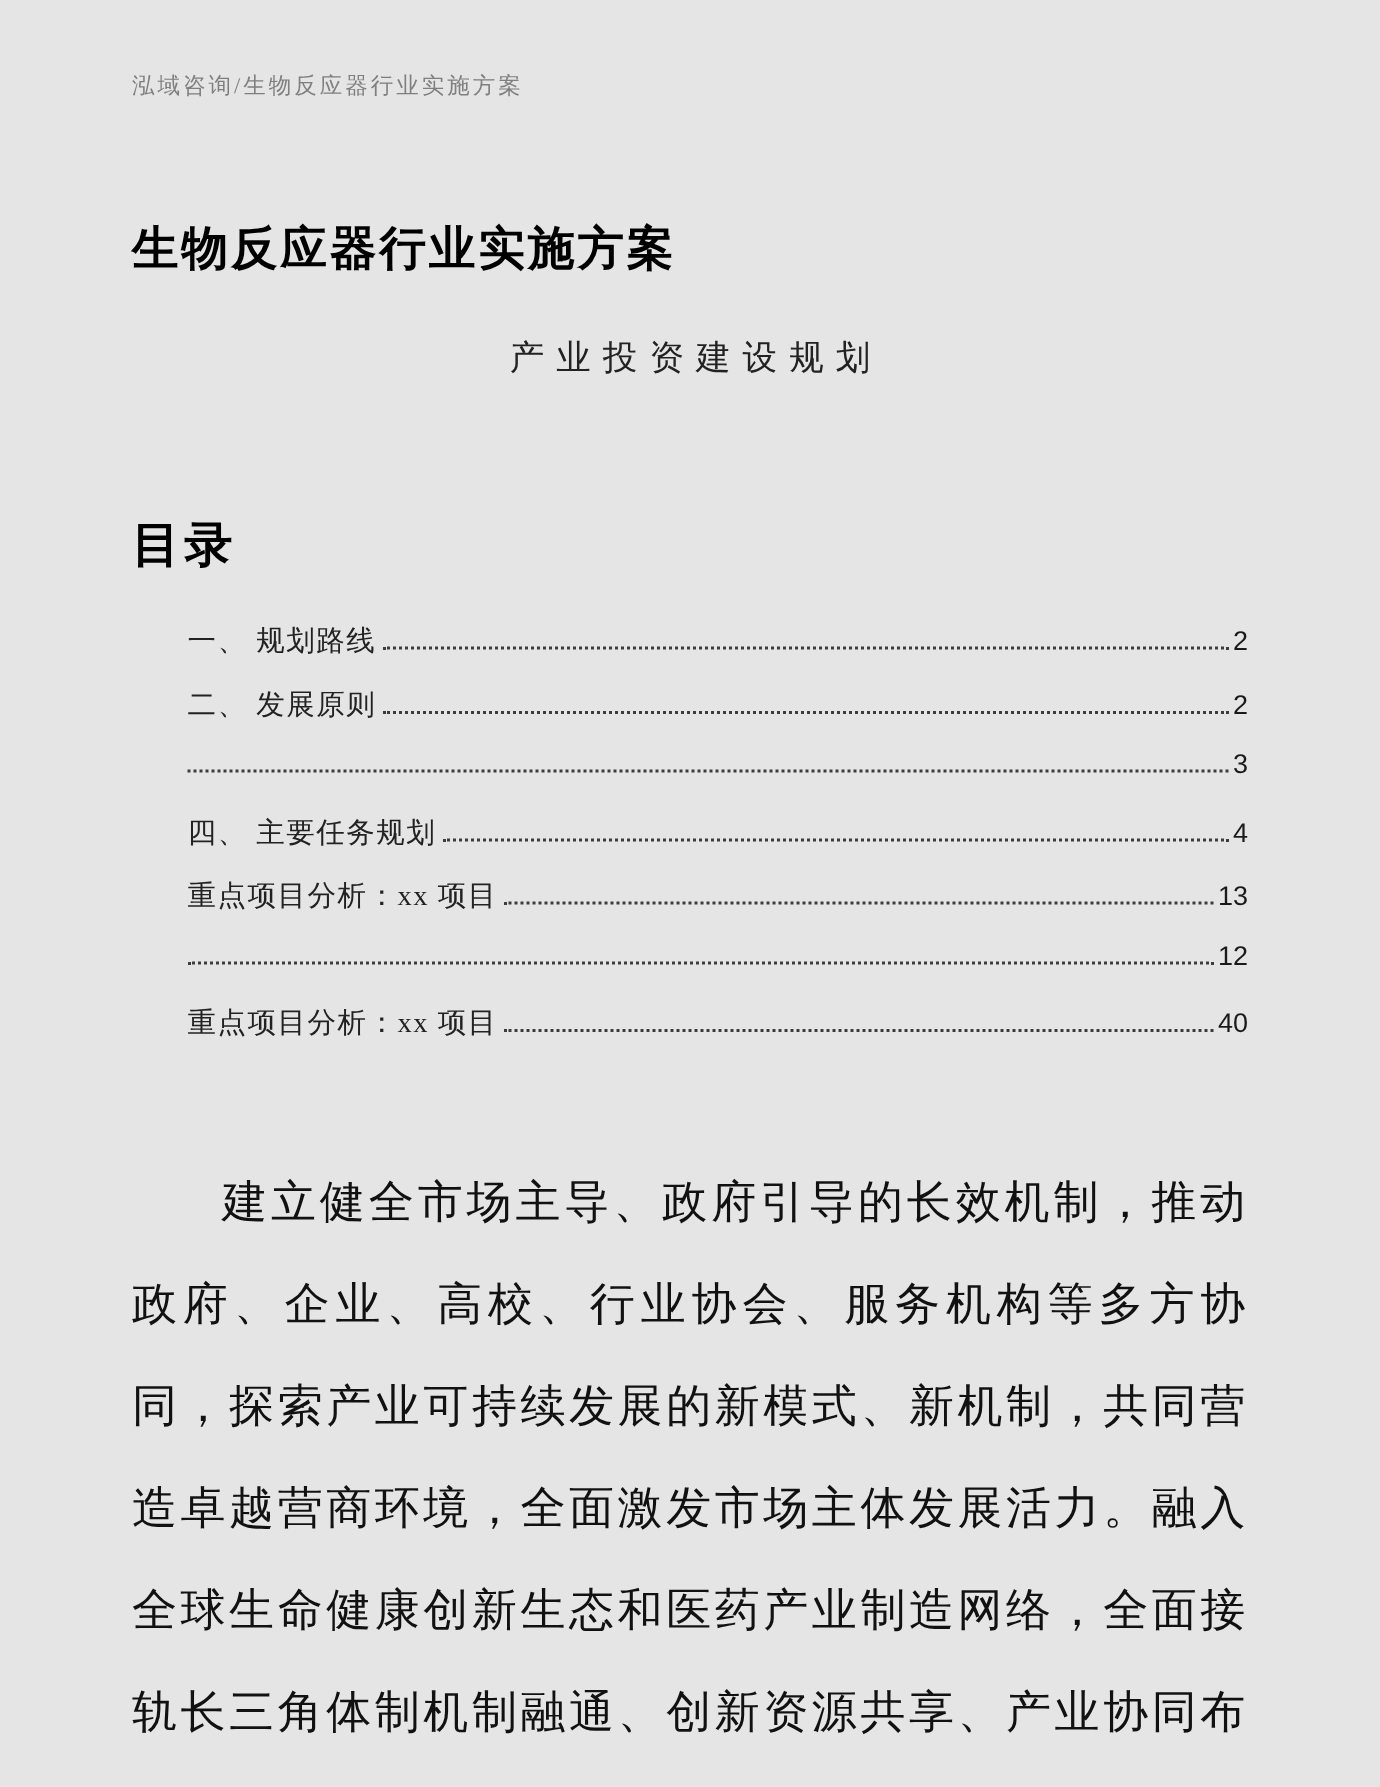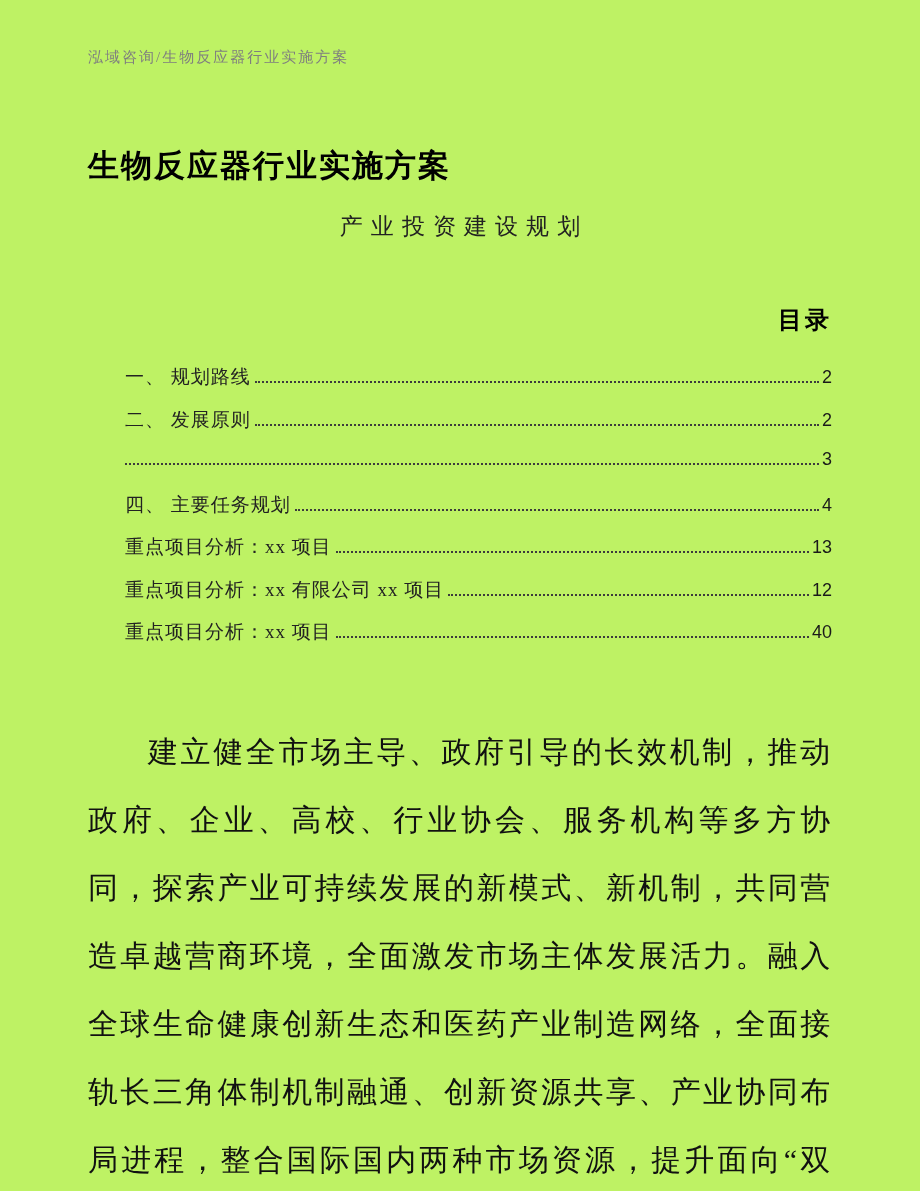--- a/index.html
+++ b/index.html
@@ -11,52 +11,52 @@
     width: 920px;
     height: 1191px;
     position: relative;
     font-family: "Liberation Serif", "DejaVu Serif", serif;
     color: #1a1a1a;
     overflow: hidden;
   }
   .page {
     position: absolute;
     inset: 0;
-    background: #bef264;
+    background: #e5e5e5;
     padding: 48px 88px 0 88px;
     box-sizing: border-box;
   }
   .doc-header {
     font-size: 15px;
     color: #7f7f7f;
     letter-spacing: 2px;
     font-family: "Liberation Serif", "DejaVu Serif", serif;
   }
   .doc-title {
     margin: 78px 0 0 0;
     text-align: left;
     font-size: 31px;
     font-weight: bold;
     color: #000000;
     letter-spacing: 2px;
     font-family: "Liberation Sans", "DejaVu Sans", sans-serif;
   }
   .doc-subtitle {
-    margin-top: 24px;
+    margin-top: 36px;
     text-align: center;
     font-size: 23px;
     font-weight: normal;
     color: #222222;
     letter-spacing: 0.35em;
     text-indent: 0.35em; 
   }
   .toc-heading {
-    margin-top: 62px;
-    text-align: right;
-    font-size: 24px;
+    margin-top: 88px;
+    text-align: left;
+    font-size: 32px;
     font-weight: bold;
     color: #000000;
     letter-spacing: 3px;
     font-family: "Liberation Sans", "DejaVu Sans", sans-serif;
   }
   .toc {
     margin-top: 28px;
     padding-left: 37px;
   }
   .toc-row {
@@ -129,21 +129,20 @@
         <span class="toc-label">四、 主要任务规划</span>
         <span class="toc-dots"></span>
         <span class="toc-page">4</span>
       </div>
       <div class="toc-row">
         <span class="toc-label">重点项目分析：xx 项目 </span>
         <span class="toc-dots"></span>
         <span class="toc-page">13</span>
       </div>
       <div class="toc-row">
-        <span class="toc-label">重点项目分析：xx 有限公司 xx 项目</span>
         <span class="toc-dots"></span>
         <span class="toc-page">12</span>
       </div>
       <div class="toc-row">
         <span class="toc-label">重点项目分析：xx 项目 </span>
         <span class="toc-dots"></span>
         <span class="toc-page">40</span>
       </div>
     </div>
 

